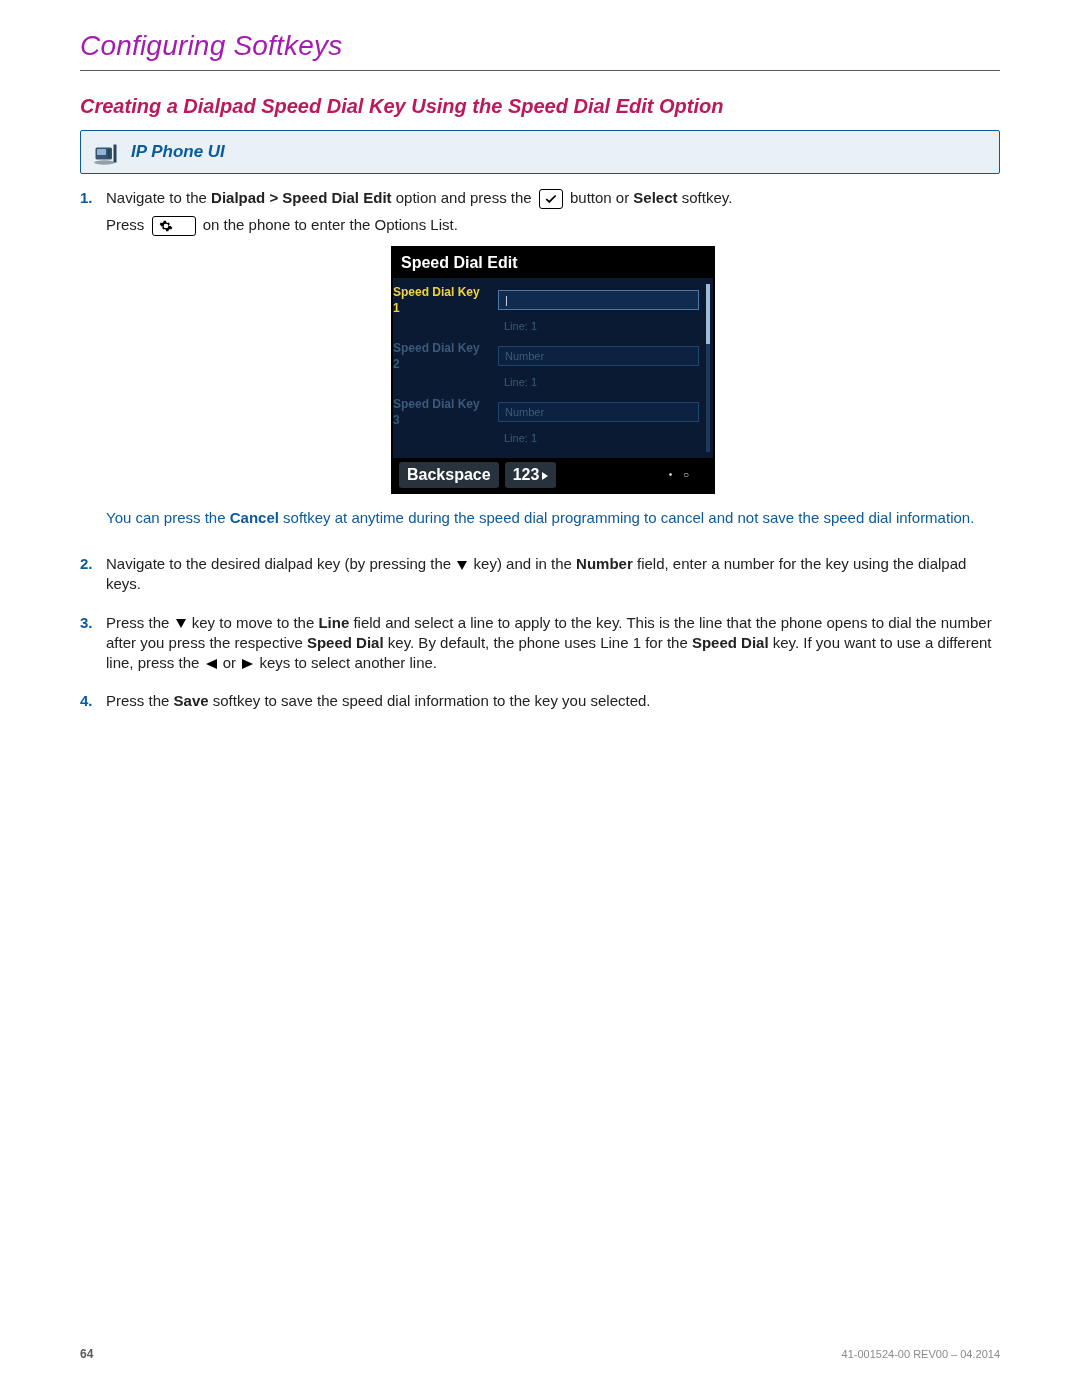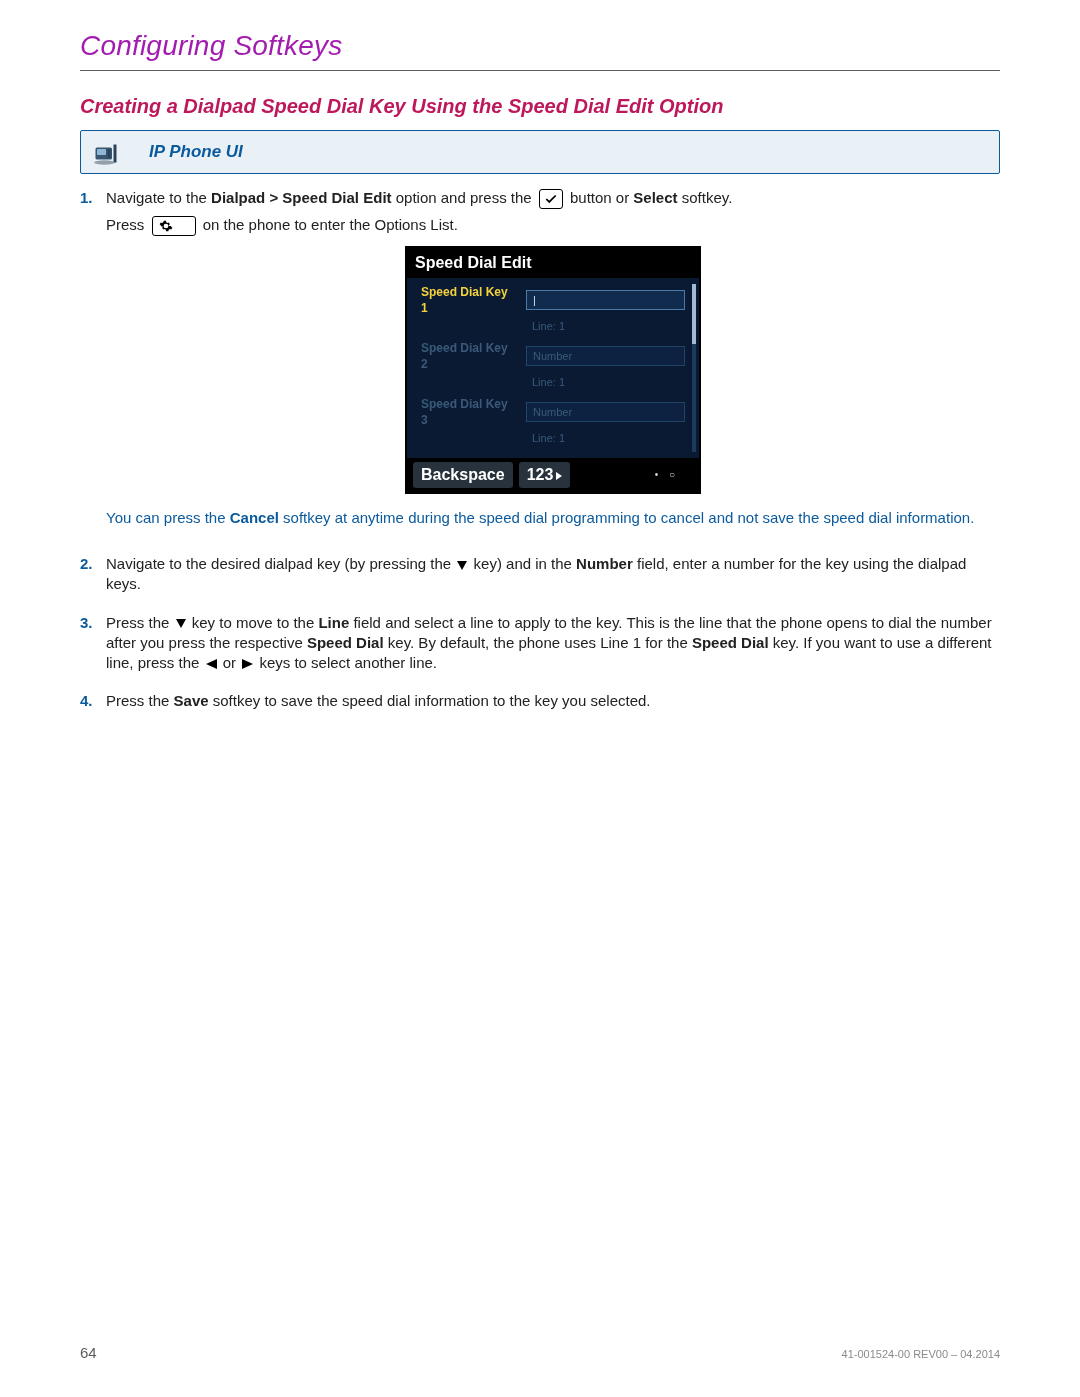--- a/index.html
+++ b/index.html
@@ -33,21 +33,21 @@
     font-size: 20px;
   }
   .ui-bar {
     margin-top: 12px;
     border: 1.5px solid #0b5a9d;
     border-radius: 2px;
     background: #e9f1f7;
     display: flex;
     align-items: center;
     padding: 6px 10px;
-    gap: 28px;
+    gap: 10px;
   }
   .phone-icon {
     width: 30px; height: 30px;
     position: relative;
   }
   .phone-icon svg { width: 100%; height: 100%; }
   .ui-bar-label {
     color: #0b5a9d;
     font-style: italic;
     font-weight: 700;
@@ -93,37 +93,37 @@
     margin: 0 2px;
   }
   .tri-down { border-left: 5px solid transparent; border-right: 5px solid transparent; border-top: 9px solid #000; }
   .tri-left { border-top: 5px solid transparent; border-bottom: 5px solid transparent; border-right: 11px solid #000; }
   .tri-right { border-top: 5px solid transparent; border-bottom: 5px solid transparent; border-left: 11px solid #000; }
   .bold { font-weight: 700; }
 
   
   .screen-wrap { display:flex; justify-content:center; margin: 10px 0 14px 0;}
   .screen {
-    width: 296px;
+    width: 324px;
     background: #1d4ed8;
     color: #fff;
     font-family: Arial, sans-serif;
     font-size: 12px;
     border: 2px solid #000;
   }
   .screen .titlebar {
     background: #000;
     color: #fff;
     font-weight: 700;
     font-size: 16px;
     padding: 4px 8px;
   }
   .screen .content {
     background: #0a1a33;
-    padding: 6px 4px 6px 14px;
+    padding: 6px 4px 6px 0;
     position: relative;
   }
   .sd-row { display:flex; align-items:center; gap:10px; margin-bottom: 2px;}
   .sd-label { width: 95px; font-weight:700; font-size:12px; }
   .sd-label.active { color: #f3d23b; }
   .sd-label.dim { color: #3a5a7a; }
   .sd-field {
     flex:1;
     height: 20px;
     border: 1px solid #22446a;
@@ -168,21 +168,21 @@
 
   .footer {
     position: absolute;
     bottom: 36px;
     left: 80px;
     right: 80px;
     display: flex;
     justify-content: space-between;
     align-items: baseline;
   }
-  .page-num { font-weight:400; color:#5b5b5b; font-size:15px;}
+  .page-num { font-weight:700; color:#5b5b5b; font-size:12px;}
   .doc-id { color:#8a8a8a; font-size:11px; }
 </style>
 </head>
 <body>
 
 <div class="page">
   <div class="section-title">Configuring Softkeys</div>
   <hr class="hr">
 
   <div class="heading">Creating a Dialpad Speed Dial Key Using the Speed Dial Edit Option</div>

